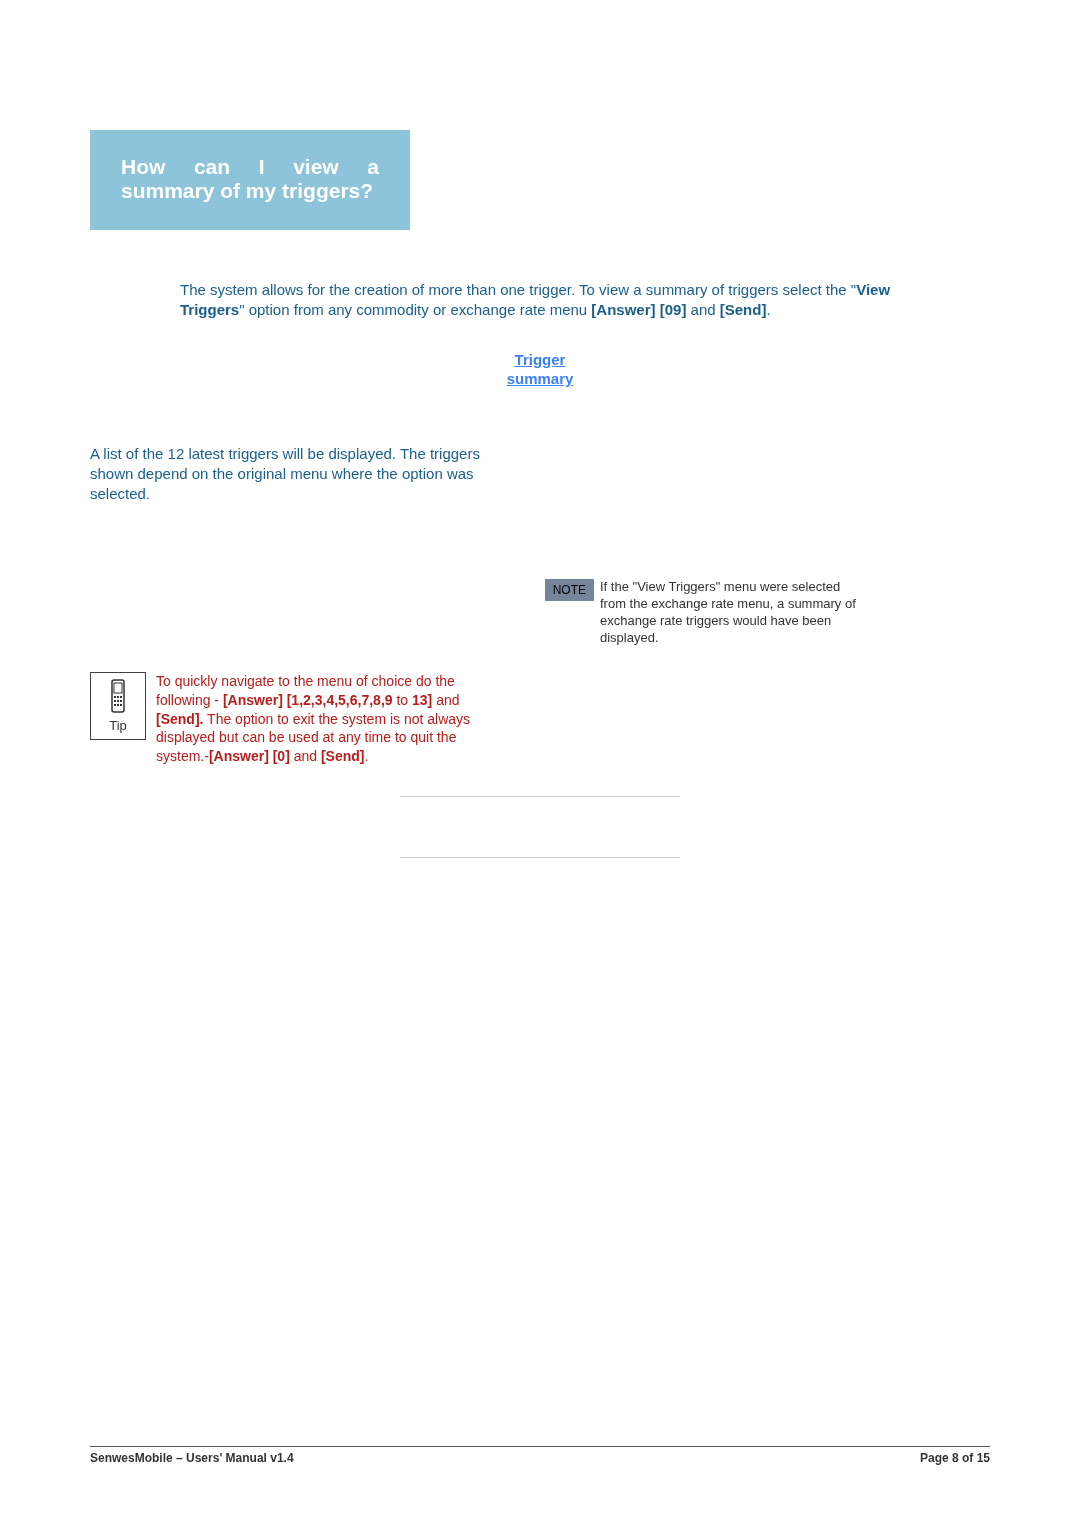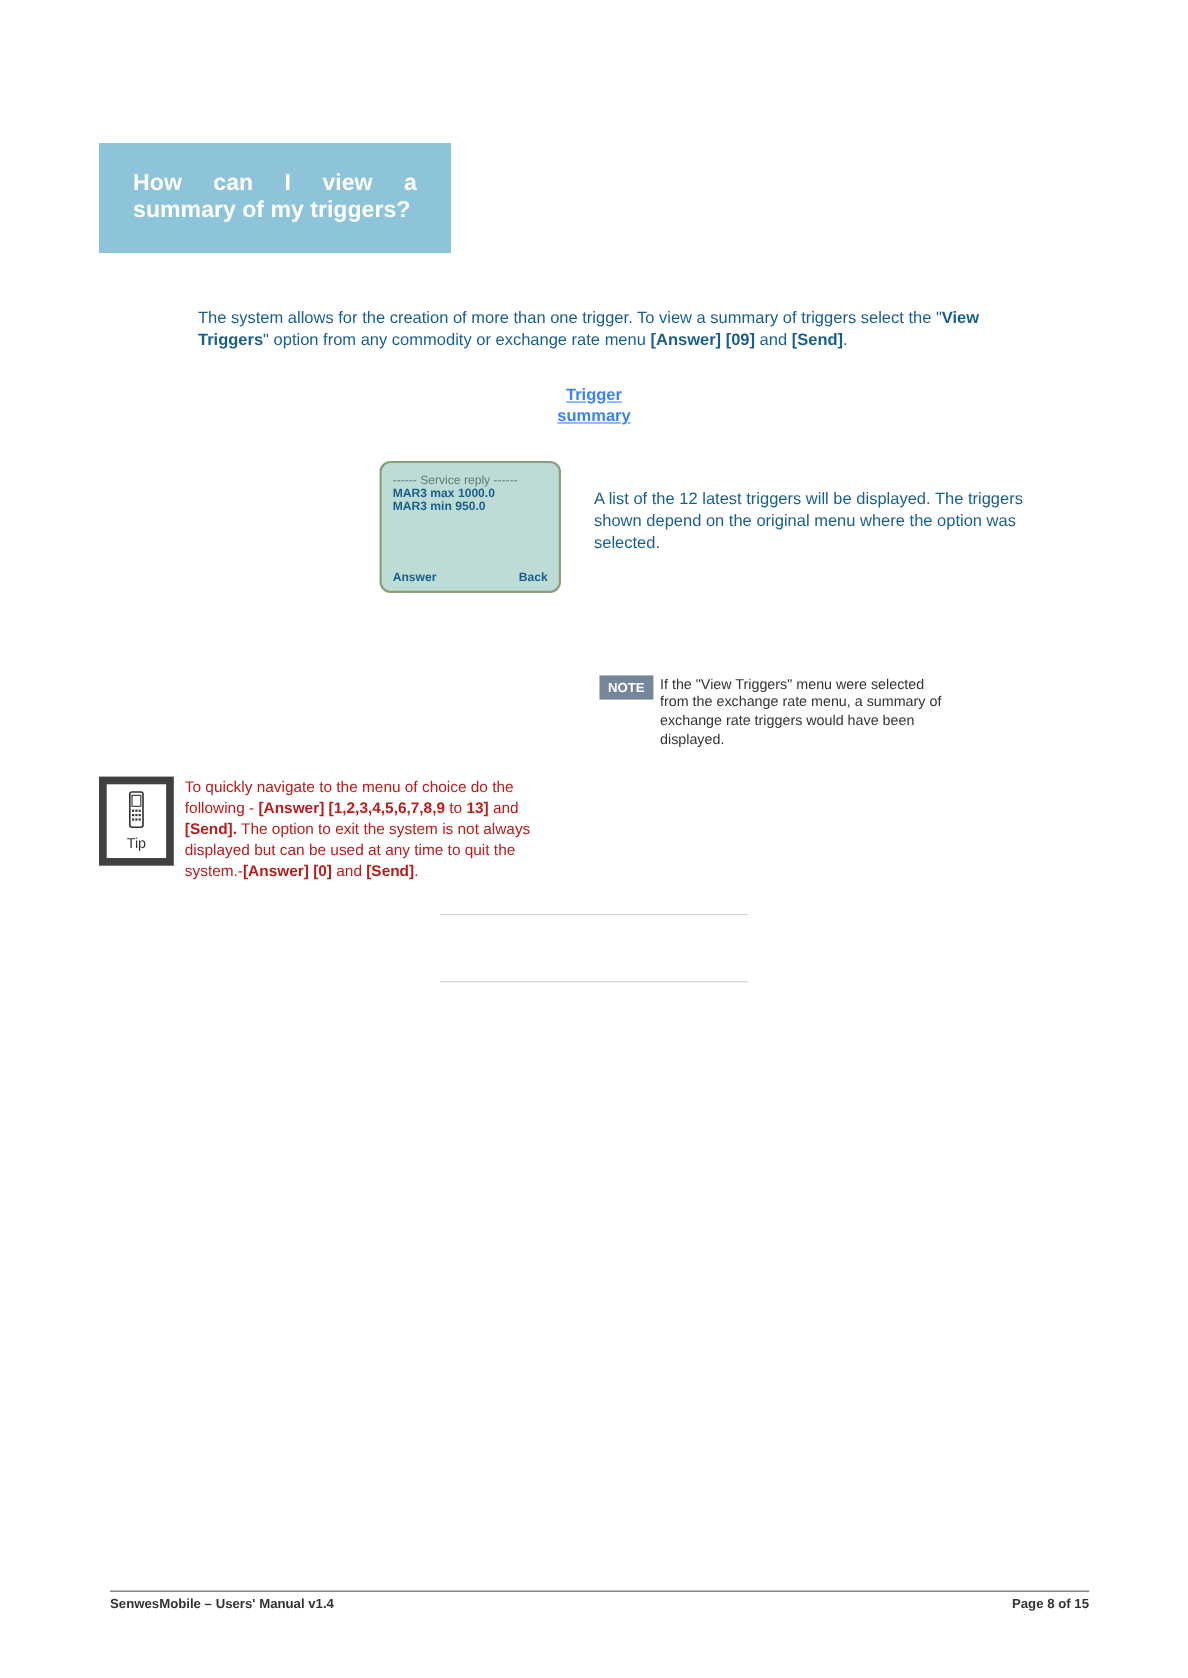--- a/index.html
+++ b/index.html
@@ -73,48 +73,48 @@
     color:#1a5f8c; font-weight:bold;
   }
   .desc-col p { margin:0; color:#1a5f8c; line-height:1.35; }
   .note-row {
     display:flex; align-items:flex-start;
     margin: 75px 0 0 0;
     justify-content: flex-end;
     padding-right: 130px;
   }
   .note-label {
-    background:#75869a; color:#ffffff; font-weight:bold;
+    background:#75869a; color:#000000; font-weight:normal;
     font-size:12px; padding:4px 8px; margin-right:6px;
   }
   .note-text { width:260px; font-size:13px; color:#333; line-height:1.3; }
   .tip-row {
     display:flex; align-items:flex-start;
     margin-top:25px;
   }
   .tip-icon-cell {
     width:50px; text-align:center; margin-right:10px;
-    border:7px solid #404040; padding:6px 2px;
+    border:1px solid #404040; padding:6px 2px;
   }
   .tip-icon-cell svg { width:20px; height:34px; }
   .tip-label { font-size:13px; color:#333; margin-top:2px; }
   .tip-text { width:320px; font-size:14px; color:#b91c1c; line-height:1.35; }
   .tip-text b { font-weight:bold; }
   .divider {
     border: none; border-top:1px solid #cfcfcf;
     width:280px; margin:30px auto;
   }
   .intro2 {
     margin: 60px 0 0 135px;
     width: 680px;
     color:#1a5f8c; line-height:1.45;
   }
   .intro2 a { color:#1a5f8c; font-weight:bold; text-decoration:underline; }
   .footer {
-    position:absolute; bottom:60px; left:100px; right:90px;
+    position:absolute; bottom:60px; left:90px; right:90px;
     border-top:1px solid #555; padding-top:4px;
     display:flex; justify-content:space-between;
     font-size:12px; font-weight:bold; color:#333;
   }
   .banner2 { margin-top: 80px; }
 </style>
 </head>
 <body>
 
 <div class="page">
@@ -126,33 +126,20 @@
   <div class="intro">
     <span>The system allows for the creation of more than one trigger. To view a summary of triggers select the "</span><b>View Triggers</b><span>" option from any commodity or exchange rate menu </span><b>[Answer] [09]</b><span> and </span><b>[Send]</b><span>.</span>
   </div>
 
   <div class="trigger-title">
     <span>Trigger</span><br>
     <span>summary</span>
   </div>
 
   <div class="screen-row">
-    <div class="screen-col">
-      <div class="screen">
-        <div class="screen-body">
-          <div class="screen-header">------ Service reply ------</div>
-          <div class="screen-line">MAR3 max 1000.0</div>
-          <div class="screen-line">MAR3 min 950.0</div>
-        </div>
-        <div class="screen-footer">
-          <span>Answer</span>
-          <span>Back</span>
-        </div>
-      </div>
-    </div>
     <div class="desc-col">
       <p>A list of the 12 latest triggers will be displayed. The triggers shown depend on the original menu where the option was selected.</p>
     </div>
   </div>
 
   <div class="note-row">
     <div class="note-label">NOTE</div>
     <div class="note-text">If the "View Triggers" menu were selected from the exchange rate menu, a summary of exchange rate triggers would have been displayed.</div>
   </div>
 

